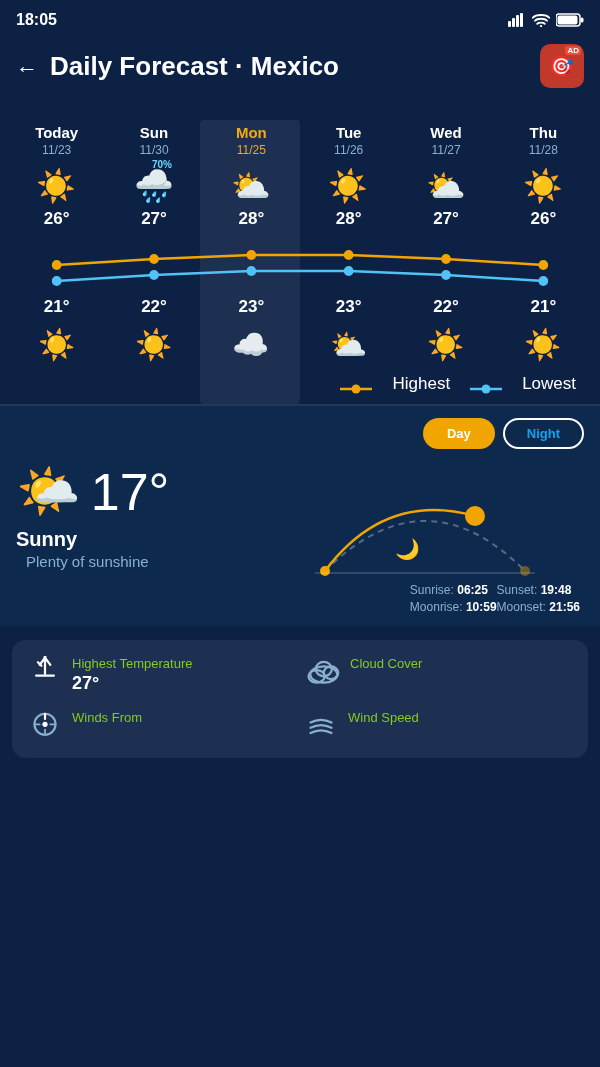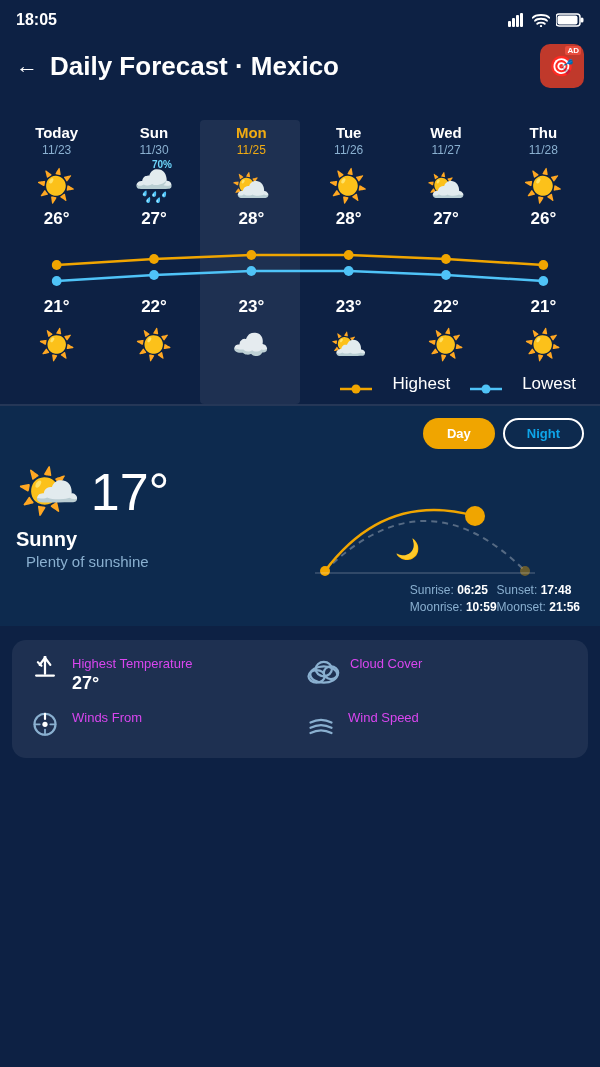--- a/index.html
+++ b/index.html
@@ -191,21 +191,21 @@
       border-radius: 14px;
       margin: 14px 12px 0;
       padding: 16px;
       display: grid;
       grid-template-columns: 1fr 1fr;
       gap: 16px 8px;
     }
     .stat-item { display: flex; align-items: flex-start; gap: 10px; }
     .stat-icon { font-size: 28px; color: #8ab0d0; min-width: 34px; display: flex; align-items: center; justify-content: center; }
     .stat-info { flex: 1; }
-    .stat-label { font-size: 13px; color: #d946ef; }
+    .stat-label { font-size: 13px; color: #84cc16; }
     .stat-value { font-size: 18px; font-weight: 600; color: #fff; margin-top: 2px; }
 
     
     .col-highlight {
       position: absolute;
       top: 0;
       left: calc(2 * 16.666%);
       width: 16.666%;
       height: 100%;
       background: rgba(255,255,255,0.07);
@@ -458,21 +458,21 @@
             <span style="color:#fff;font-weight:600;">06:25</span>
           </div>
           <div style="font-size:12px;color:#8ab0d0;margin-top:3px;">
             <span>Moonrise:</span>
             <span style="color:#fff;font-weight:600;">10:59</span>
           </div>
         </div>
         <div>
           <div style="font-size:12px;color:#8ab0d0;">
             <span>Sunset:</span>
-            <span style="color:#fff;font-weight:600;">17:48</span>
+            <span style="color:#fff;font-weight:600;">19:48</span>
           </div>
           <div style="font-size:12px;color:#8ab0d0;margin-top:3px;">
             <span>Moonset:</span>
             <span style="color:#fff;font-weight:600;">21:56</span>
           </div>
         </div>
       </div>
     </div>
   </div>
 </div>

